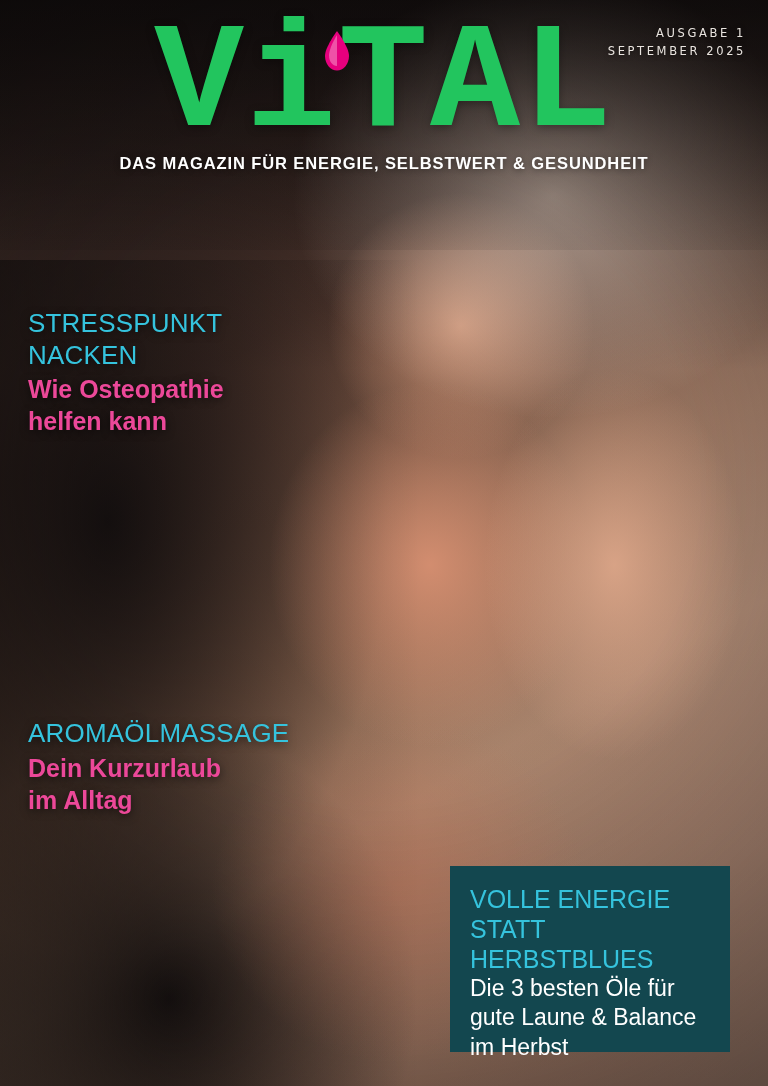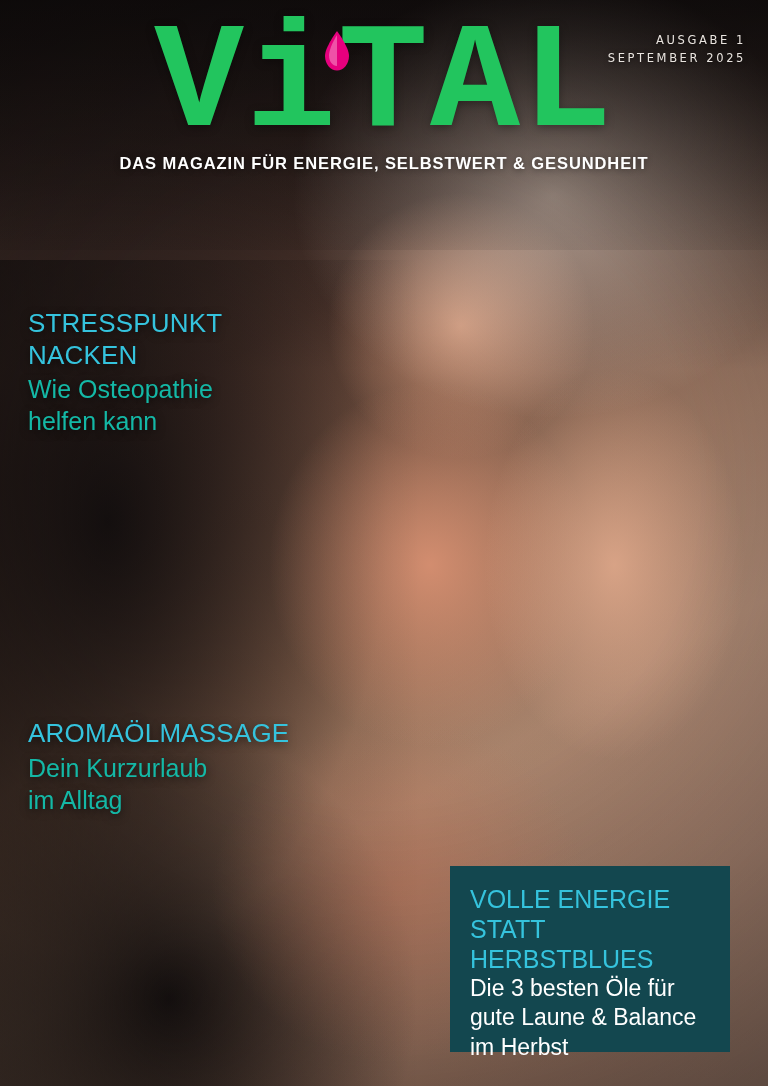--- a/index.html
+++ b/index.html
@@ -104,43 +104,42 @@
     position: absolute;
     right: 22px;
     top: 24px;
     text-align: right;
     color: #e9e4df;
     font-size: 11.5px;
     letter-spacing: 2.6px;
     line-height: 1.6;
     font-family: "DejaVu Sans", sans-serif;
     text-shadow: 0 1px 5px rgba(0,0,0,0.6);
-    margin-top: 7px;
   }
 
   
   .coverline {
     position: absolute;
     left: 28px;
     color: #ffffff;
     text-shadow: 0 2px 8px rgba(0,0,0,0.55);
   }
   .cl-head {
     color: #35c3dd;
     font-size: 26px;
     line-height: 1.22;
     font-weight: 400;
     letter-spacing: 0.2px;
     text-shadow: 0 2px 9px rgba(0,0,0,0.6);
   }
   .cl-sub {
-    color: #14b8a6;
+    color: #ec4899;
     font-size: 25px;
     line-height: 1.28;
-    font-weight: 400;
+    font-weight: 700;
     margin-top: 2px;
     text-shadow: 0 2px 9px rgba(0,0,0,0.6);
   }
   #cl1 { top: 308px; }
   #cl2 { top: 718px; }
   #cl3 { top: 862px; }
 
   
   .teal-box {
     position: absolute;

